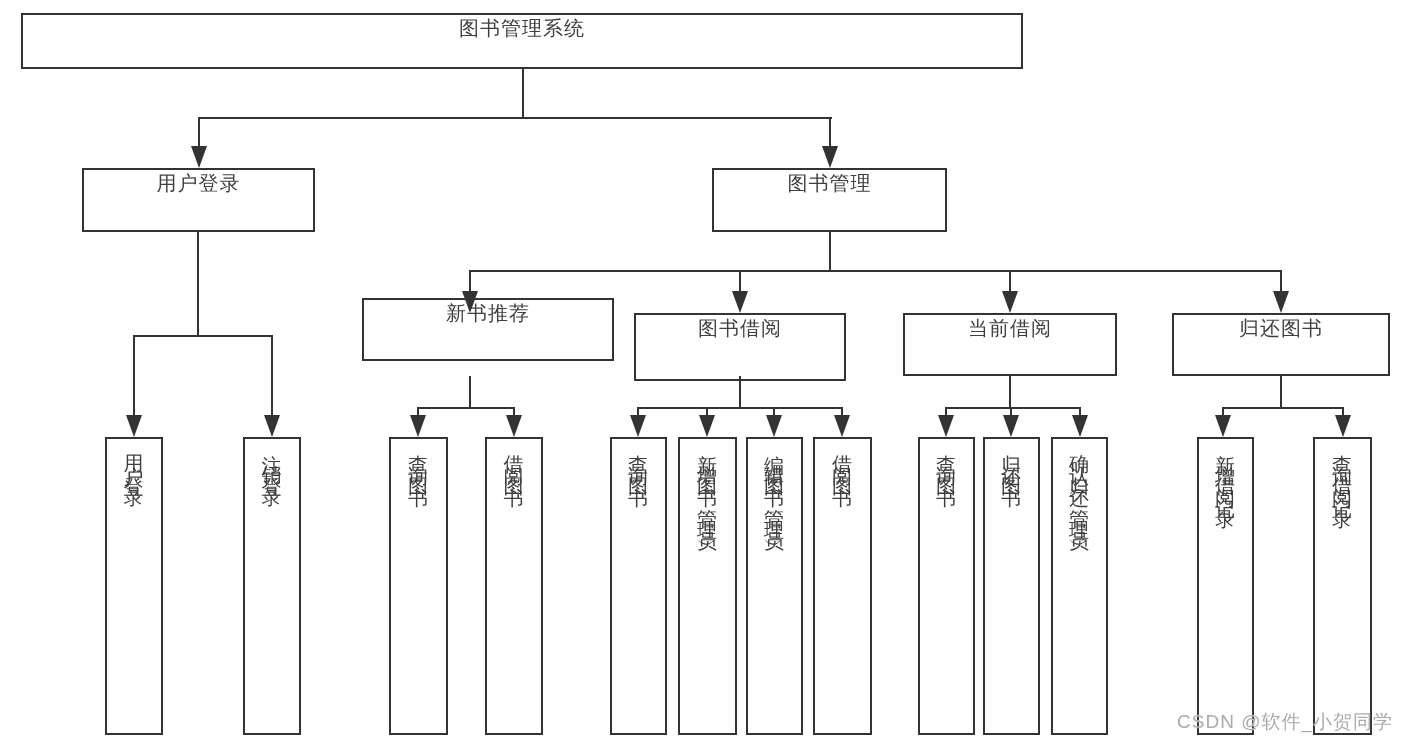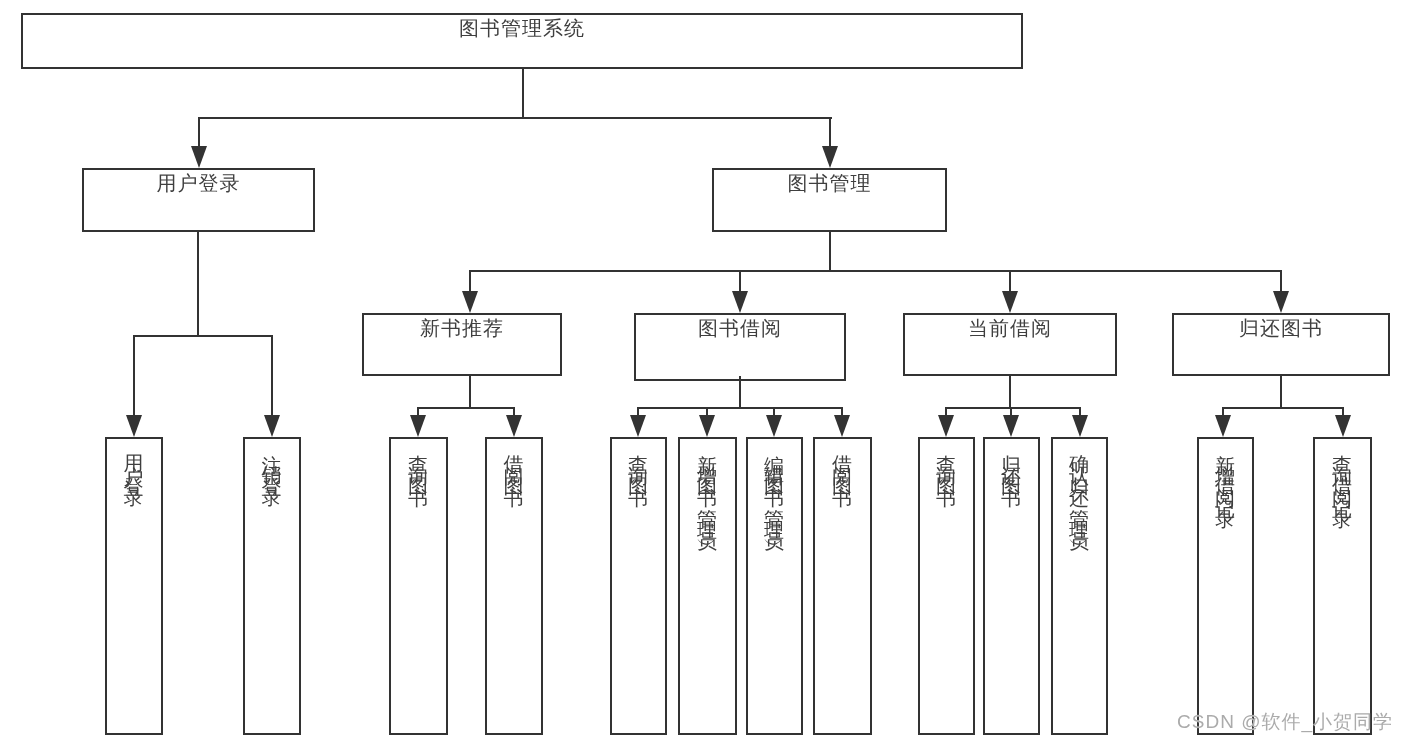--- a/index.html
+++ b/index.html
@@ -43,21 +43,21 @@
 </div>
 
 <div class="box" style="left:82px;top:168px;width:233px;height:64px;">
   <span class="hlabel">用户登录</span>
 </div>
 
 <div class="box" style="left:712px;top:168px;width:235px;height:64px;">
   <span class="hlabel">图书管理</span>
 </div>
 
-<div class="box" style="left:362px;top:313px;width:200px;height:63px;">
+<div class="box" style="left:362px;top:298px;width:252px;height:63px;">
   <span class="hlabel">新书推荐</span>
 </div>
 
 <div class="box" style="left:634px;top:313px;width:212px;height:68px;">
   <span class="hlabel">图书借阅</span>
 </div>
 
 <div class="box" style="left:903px;top:313px;width:214px;height:63px;">
   <span class="hlabel">当前借阅</span>
 </div>

